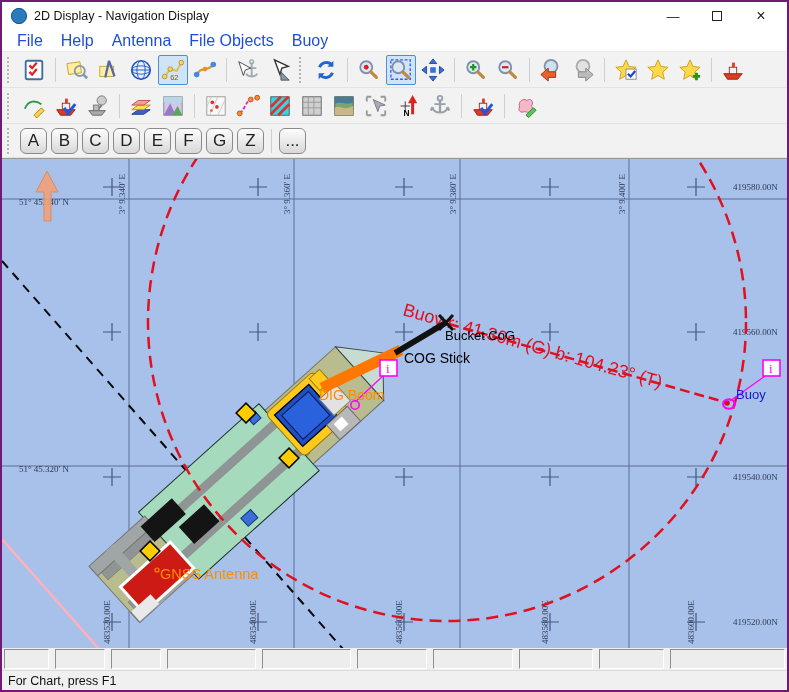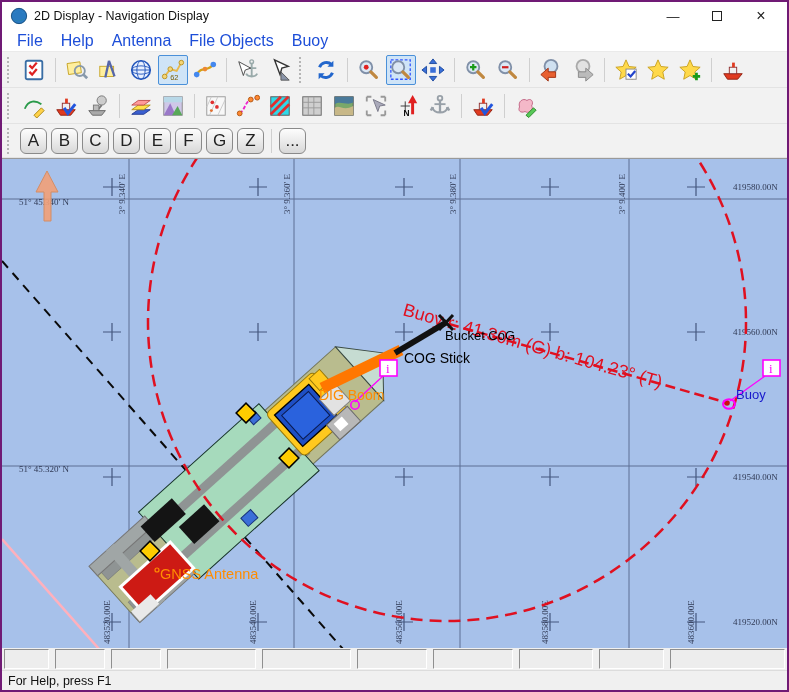--- a/index.html
+++ b/index.html
@@ -536,15 +536,15 @@
       <div class="panel" style="width: 89px;"></div>
       <div class="panel" style="width: 89px;"></div>
       <div class="panel" style="width: 70px;"></div>
       <div class="panel" style="width: 80px;"></div>
       <div class="panel" style="width: 74px;"></div>
       <div class="panel" style="width: 65px;"></div>
       <div class="panel" style="flex: 1 1 0%; margin-right: 0px;"></div>
     </div>
 
   <div class="statusbar">
-    <span>For Help, press F1</span>
+    <span>For Chart, press F1</span>
   </div>
 </div>
 
 </body></html>

